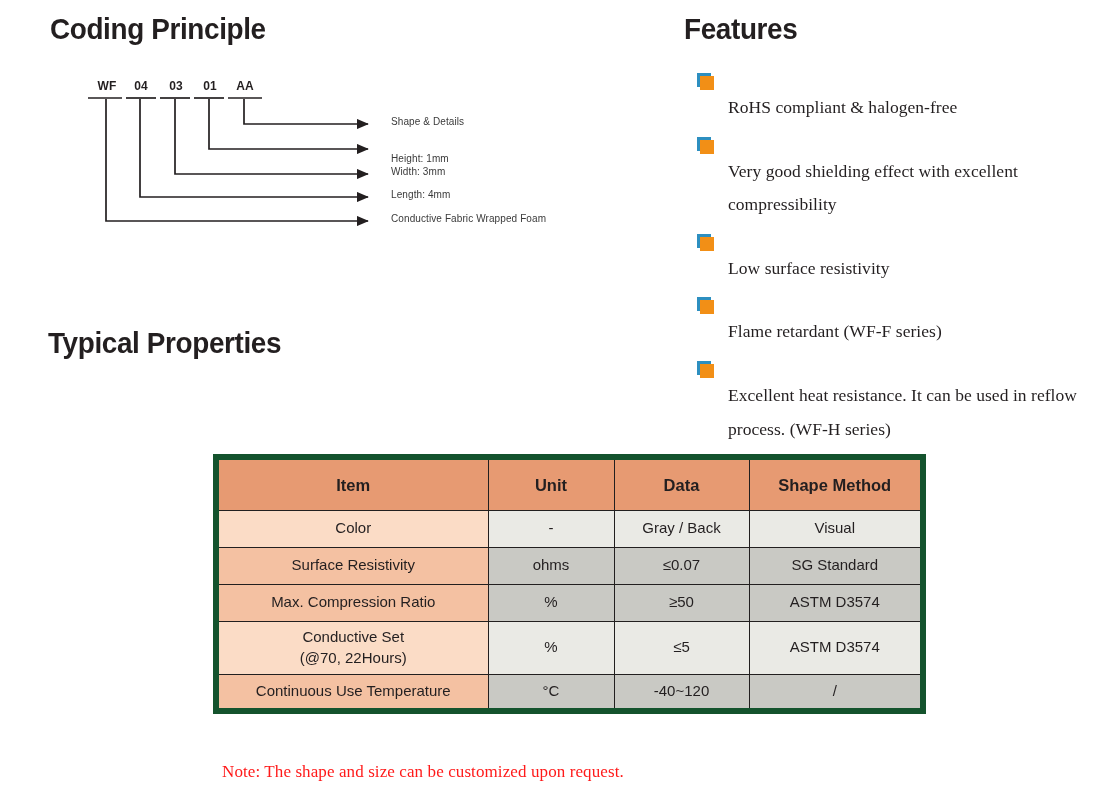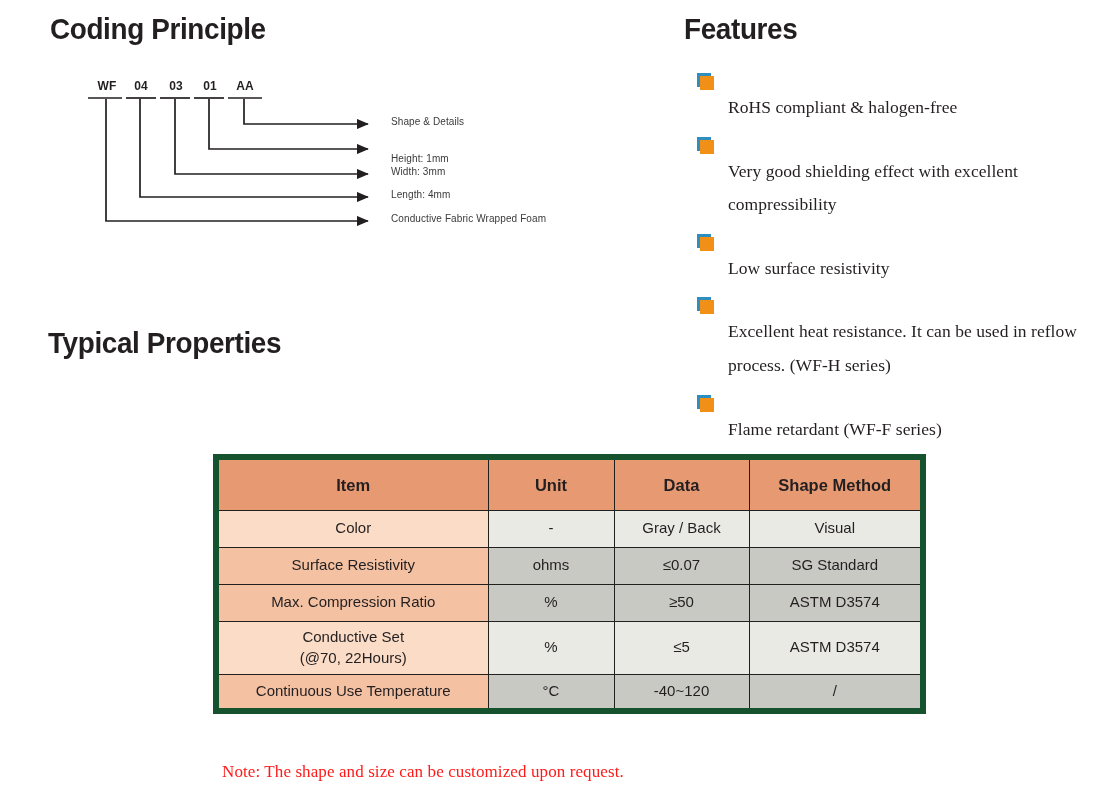--- a/index.html
+++ b/index.html
@@ -223,28 +223,28 @@
       <span class="bullet-back"></span>
         <span class="bullet-front"></span>
     </span>
     <span class="feature-text">Low surface resistivity</span>
   </div>
   <div class="feature-row">
     <span class="bullet-wrap">
       <span class="bullet-back"></span>
         <span class="bullet-front"></span>
     </span>
+    <span class="feature-text">Flame retardant (WF-F series)</span>
+  </div>
+  <div class="feature-row">
+    <span class="bullet-wrap">
+      <span class="bullet-back"></span>
+        <span class="bullet-front"></span>
+    </span>
     <span class="feature-text">Excellent heat resistance. It can be used in reflow process. (WF-H series)</span>
-  </div>
-  <div class="feature-row">
-    <span class="bullet-wrap">
-      <span class="bullet-back"></span>
-        <span class="bullet-front"></span>
-    </span>
-    <span class="feature-text">Flame retardant (WF-F series)</span>
   </div>
 </div>
 
 <div class="h1" id="typical-title">Typical Properties</div>
 
 <table id="props-table">
   <colgroup>
     <col class="c-item">
       <col class="c-unit">
       <col class="c-data">

